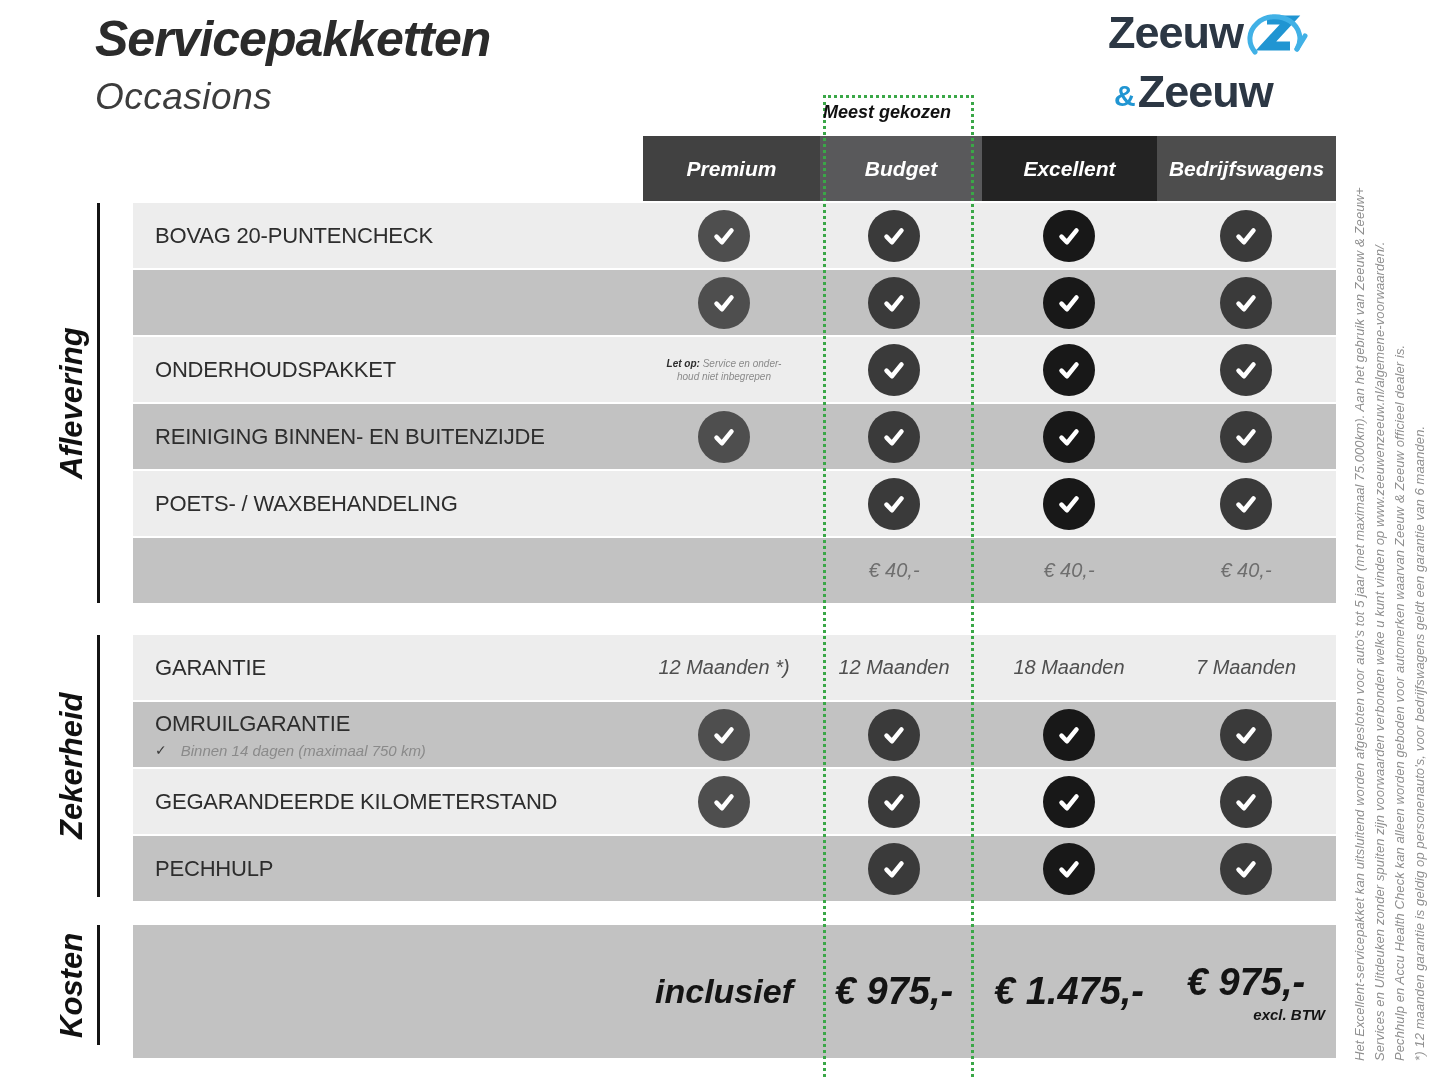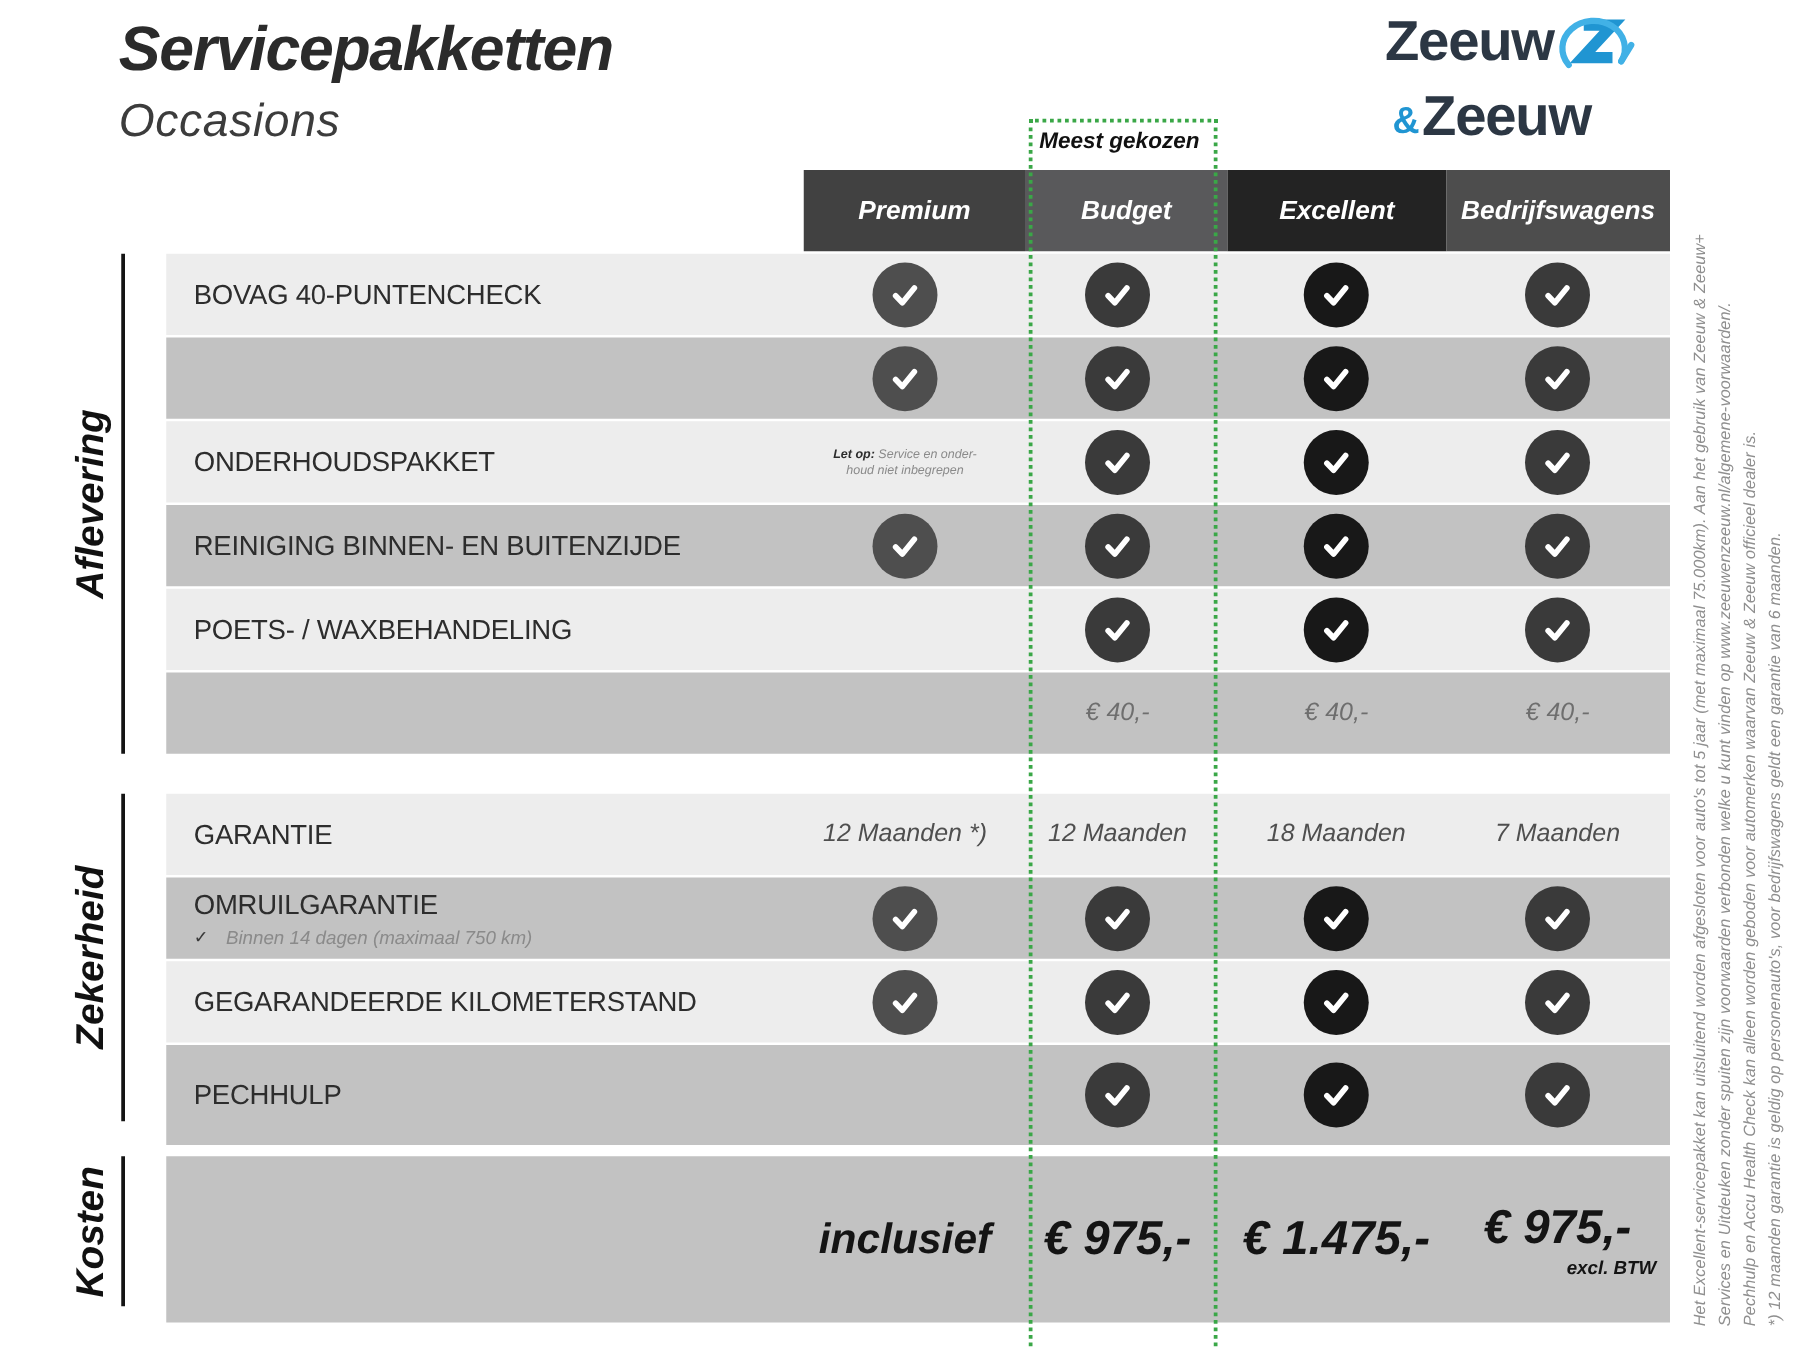--- a/index.html
+++ b/index.html
@@ -21,21 +21,21 @@
   .logo svg{margin-left:2px;margin-top:-6px;}
 
   
   #col-headers{position:absolute;left:643px;top:136px;height:65px;display:flex;z-index:1;}
   .col-header{display:flex;align-items:center;justify-content:center;height:100%;}
   .col-header span{color:#ffffff;font-size:21px;font-weight:700;font-style:italic;letter-spacing:0;}
 
   
   .dotted-box{position:absolute;left:823px;top:95px;width:145px;height:983px;
               border:3px dotted #3aa747;z-index:6;pointer-events:none;}
-  .meest{position:absolute;left:823px;top:102px;width:145px;text-align:center;z-index:7;
+  .meest{position:absolute;left:823px;top:102px;width:145px;z-index:7;
          font-size:18px;font-weight:700;font-style:italic;color:#111;}
 
   
   #rows-root{position:absolute;left:0;top:0;width:1440px;height:1080px;z-index:1;}
   .row{position:absolute;left:133px;width:1203px;}
   .row.light{background:#ededed;}
   .row.dark{background:#c2c2c2;}
   .row-label-wrap{position:absolute;left:22px;top:0;height:100%;display:flex;flex-direction:column;
                   justify-content:center;max-width:480px;}
   .row-label-line{display:flex;align-items:baseline;white-space:nowrap;}
@@ -109,21 +109,21 @@
         <span>Excellent</span>
       </div>
       <div class="col-header" style="width: 179px; background: rgb(77, 77, 77);">
         <span>Bedrijfswagens</span>
       </div>
     </div>
   <div id="rows-root">
       <div class="row light" style="top: 203px; height: 65px;">
         <div class="row-label-wrap">
           <div class="row-label-line">
-            <span class="row-label">BOVAG 40-PUNTENCHECK</span>
+            <span class="row-label">BOVAG 20-PUNTENCHECK</span>
           </div>
         </div>
         <div class="cell" style="left: 506px;">
           <div class="check-circle" style="background: rgb(78, 78, 78);">
             <svg width="30" height="30" viewBox="0 0 24 24">
               <path d="M6 12.5 L10.3 17 L18 7.5" stroke="#ffffff" stroke-width="3.6" fill="none" stroke-linecap="round" stroke-linejoin="round"></path>
             </svg>
           </div>
         </div>
         <div class="cell" style="left: 676px;">
@@ -369,21 +369,21 @@
           </div>
         </div>
         <div class="cell" style="left: 1028px;">
           <div class="check-circle" style="background: rgb(58, 58, 58);">
             <svg width="30" height="30" viewBox="0 0 24 24">
               <path d="M6 12.5 L10.3 17 L18 7.5" stroke="#ffffff" stroke-width="3.6" fill="none" stroke-linecap="round" stroke-linejoin="round"></path>
             </svg>
           </div>
         </div>
       </div>
-      <div class="row dark" style="top: 836px; height: 80px;">
+      <div class="row dark" style="top: 836px; height: 65px;">
         <div class="row-label-wrap">
           <div class="row-label-line">
             <span class="row-label">PECHHULP</span>
           </div>
         </div>
         <div class="cell" style="left: 676px;">
           <div class="check-circle" style="background: rgb(58, 58, 58);">
             <svg width="30" height="30" viewBox="0 0 24 24">
               <path d="M6 12.5 L10.3 17 L18 7.5" stroke="#ffffff" stroke-width="3.6" fill="none" stroke-linecap="round" stroke-linejoin="round"></path>
             </svg>

